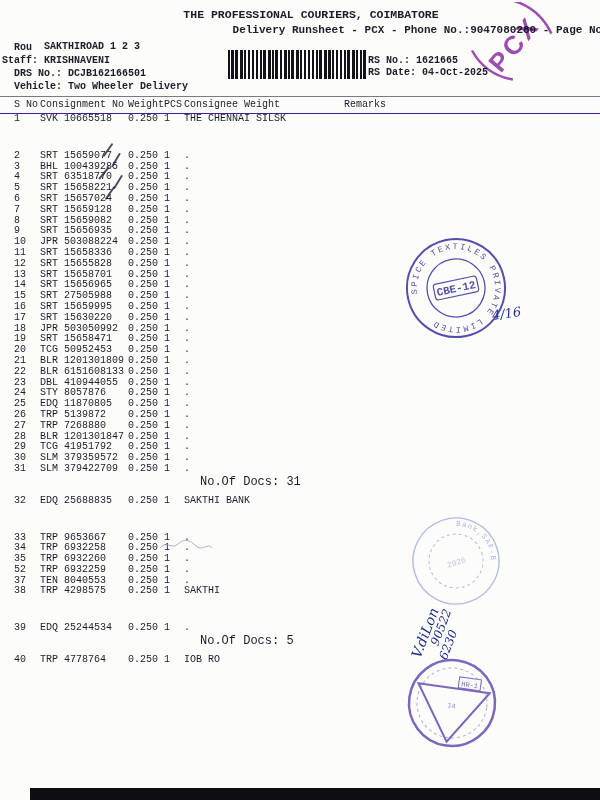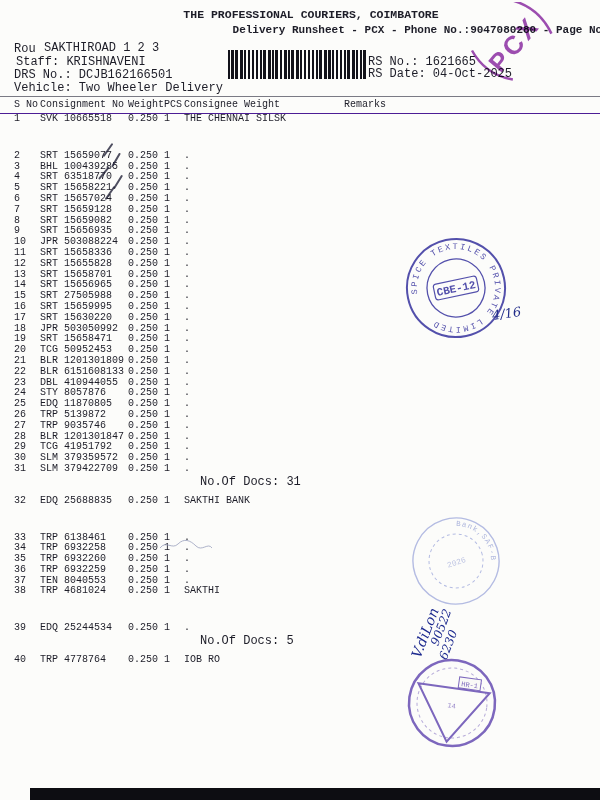--- a/index.html
+++ b/index.html
@@ -1,21 +1,21 @@
 <!DOCTYPE html>
 <html><head>
 <meta charset="utf-8">
 <style>
   html,body{margin:0;padding:0;background:#888;}
   .page{position:relative;width:600px;height:800px;background:#fcfcfa;overflow:hidden;
         font-family:"Liberation Mono","DejaVu Sans Mono",monospace;color:#1d1d28;margin:0 auto;padding-left:22px;}
   .abs{position:absolute;}
   .doc-title{top:8px;left:0;width:100%;text-align:center;font-weight:bold;font-size:11.5px;white-space:pre;}
   .doc-subtitle{top:24px;left:0;width:100%;text-align:right;font-weight:bold;font-size:11px;white-space:pre;}
-  .meta-line{font-size:12px;white-space:pre;}
+  .meta-line{font-size:10px;white-space:pre;font-weight:bold;}
   .barcode{left:228px;top:50px;width:138px;height:29px;
     background:
       repeating-linear-gradient(90deg,#12121a 0 2px,rgba(0,0,0,0) 2px 4px),
       repeating-linear-gradient(90deg,#12121a 0 1px,rgba(0,0,0,0) 1px 7px),
       repeating-linear-gradient(90deg,rgba(0,0,0,0) 0 3px,#12121a 3px 4px,rgba(0,0,0,0) 4px 11px);}
   .table{position:absolute;top:96px;left:0;width:100%;font-size:10px;}
   .thead{display:grid;grid-template-columns:26px 88px 36px 20px 160px 56px 1fr;
          padding:2px 0 3px 14px;border-top:1px solid #7a7a84;border-bottom:1px solid #4c1d95;line-height:11px;}
   .row{display:grid;grid-template-columns:26px 88px 36px 20px 160px 56px 1fr;
        padding-left:14px;line-height:10.8px;height:10.8px;white-space:pre;}
@@ -34,21 +34,21 @@
 </head>
 <body>
 
 <div class="page">
 
   <div class="abs doc-title">THE PROFESSIONAL COURIERS, COIMBATORE</div>
   <div class="abs doc-subtitle">Delivery Runsheet - PCX - Phone No.:9047080280 - Page No.:1</div>
 
   <div class="abs meta-line" style="left:14px;top:42px">Rou</div>
   <div class="abs meta-line" style="left:44px;top:41px">SAKTHIROAD 1 2 3</div>
-  <div class="abs meta-line" style="left:16px;top:55px">Staff: KRISHNAVENI</div>
+  <div class="abs meta-line" style="left:2px;top:55px">Staff: KRISHNAVENI</div>
   <div class="abs meta-line" style="left:14px;top:68px">DRS No.: DCJB162166501</div>
   <div class="abs meta-line" style="left:14px;top:81px">Vehicle: Two Wheeler Delivery</div>
   <div class="abs meta-line" style="left:368px;top:55px">RS No.: 1621665</div>
   <div class="abs meta-line" style="left:368px;top:67px">RS Date: 04-Oct-2025</div>
   <div class="abs barcode"></div>
 
   <div class="table">
     <div class="thead">
       <span>S No</span>
       <span>Consignment No</span>
@@ -77,33 +77,33 @@
         <div class="row"><span>17</span><span>SRT 15630220</span><span>0.250</span><span>1</span><span>.</span></div>
         <div class="row"><span>18</span><span>JPR 503050992</span><span>0.250</span><span>1</span><span>.</span></div>
         <div class="row"><span>19</span><span>SRT 15658471</span><span>0.250</span><span>1</span><span>.</span></div>
         <div class="row"><span>20</span><span>TCG 50952453</span><span>0.250</span><span>1</span><span>.</span></div>
         <div class="row"><span>21</span><span>BLR 1201301809</span><span>0.250</span><span>1</span><span>.</span></div>
         <div class="row"><span>22</span><span>BLR 6151608133</span><span>0.250</span><span>1</span><span>.</span></div>
         <div class="row"><span>23</span><span>DBL 410944055</span><span>0.250</span><span>1</span><span>.</span></div>
         <div class="row"><span>24</span><span>STY 8057876</span><span>0.250</span><span>1</span><span>.</span></div>
         <div class="row"><span>25</span><span>EDQ 11870805</span><span>0.250</span><span>1</span><span>.</span></div>
         <div class="row"><span>26</span><span>TRP 5139872</span><span>0.250</span><span>1</span><span>.</span></div>
-        <div class="row"><span>27</span><span>TRP 9035746</span><span>0.250</span><span>1</span><span>.</span></div>
+        <div class="row"><span>27</span><span>TRP 7268880</span><span>0.250</span><span>1</span><span>.</span></div>
         <div class="row"><span>28</span><span>BLR 1201301847</span><span>0.250</span><span>1</span><span>.</span></div>
         <div class="row"><span>29</span><span>TCG 41951792</span><span>0.250</span><span>1</span><span>.</span></div>
         <div class="row"><span>30</span><span>SLM 379359572</span><span>0.250</span><span>1</span><span>.</span></div>
         <div class="row"><span>31</span><span>SLM 379422709</span><span>0.250</span><span>1</span><span>.</span></div>
         <div class="docs">No.Of Docs: 31</div>
         <div class="row gap-after"><span>32</span><span>EDQ 25688835</span><span>0.250</span><span>1</span><span>SAKTHI BANK</span></div>
-        <div class="row"><span>33</span><span>TRP 6138461</span><span>0.250</span><span>1</span><span>.</span></div>
+        <div class="row"><span>33</span><span>TRP 9653667</span><span>0.250</span><span>1</span><span>.</span></div>
         <div class="row"><span>34</span><span>TRP 6932258</span><span>0.250</span><span>1</span><span>.</span></div>
         <div class="row"><span>35</span><span>TRP 6932260</span><span>0.250</span><span>1</span><span>.</span></div>
-        <div class="row"><span>36</span><span>TRP 6932259</span><span>0.250</span><span>1</span><span>.</span></div>
+        <div class="row"><span>52</span><span>TRP 6932259</span><span>0.250</span><span>1</span><span>.</span></div>
         <div class="row"><span>37</span><span>TEN 8040553</span><span>0.250</span><span>1</span><span>.</span></div>
-        <div class="row gap-after"><span>38</span><span>TRP 4681024</span><span>0.250</span><span>1</span><span>SAKTHI</span></div>
+        <div class="row gap-after"><span>38</span><span>TRP 4298575</span><span>0.250</span><span>1</span><span>SAKTHI</span></div>
         <div class="row"><span>39</span><span>EDQ 25244534</span><span>0.250</span><span>1</span><span>.</span></div>
         <div class="docs">No.Of Docs: 5</div>
         <div class="row"><span>40</span><span>TRP 4778764</span><span>0.250</span><span>1</span><span>IOB RO</span></div>
       </div>
   </div>
 
   <div class="tick" style="left:100px;top:149px;transform:rotate(-55deg)"></div>
   <div class="tick" style="left:108px;top:159px;transform:rotate(-60deg)"></div>
   <div class="tick" style="left:96px;top:172px;transform:rotate(-50deg)"></div>
   <div class="tick" style="left:110px;top:181px;transform:rotate(-58deg)"></div>

